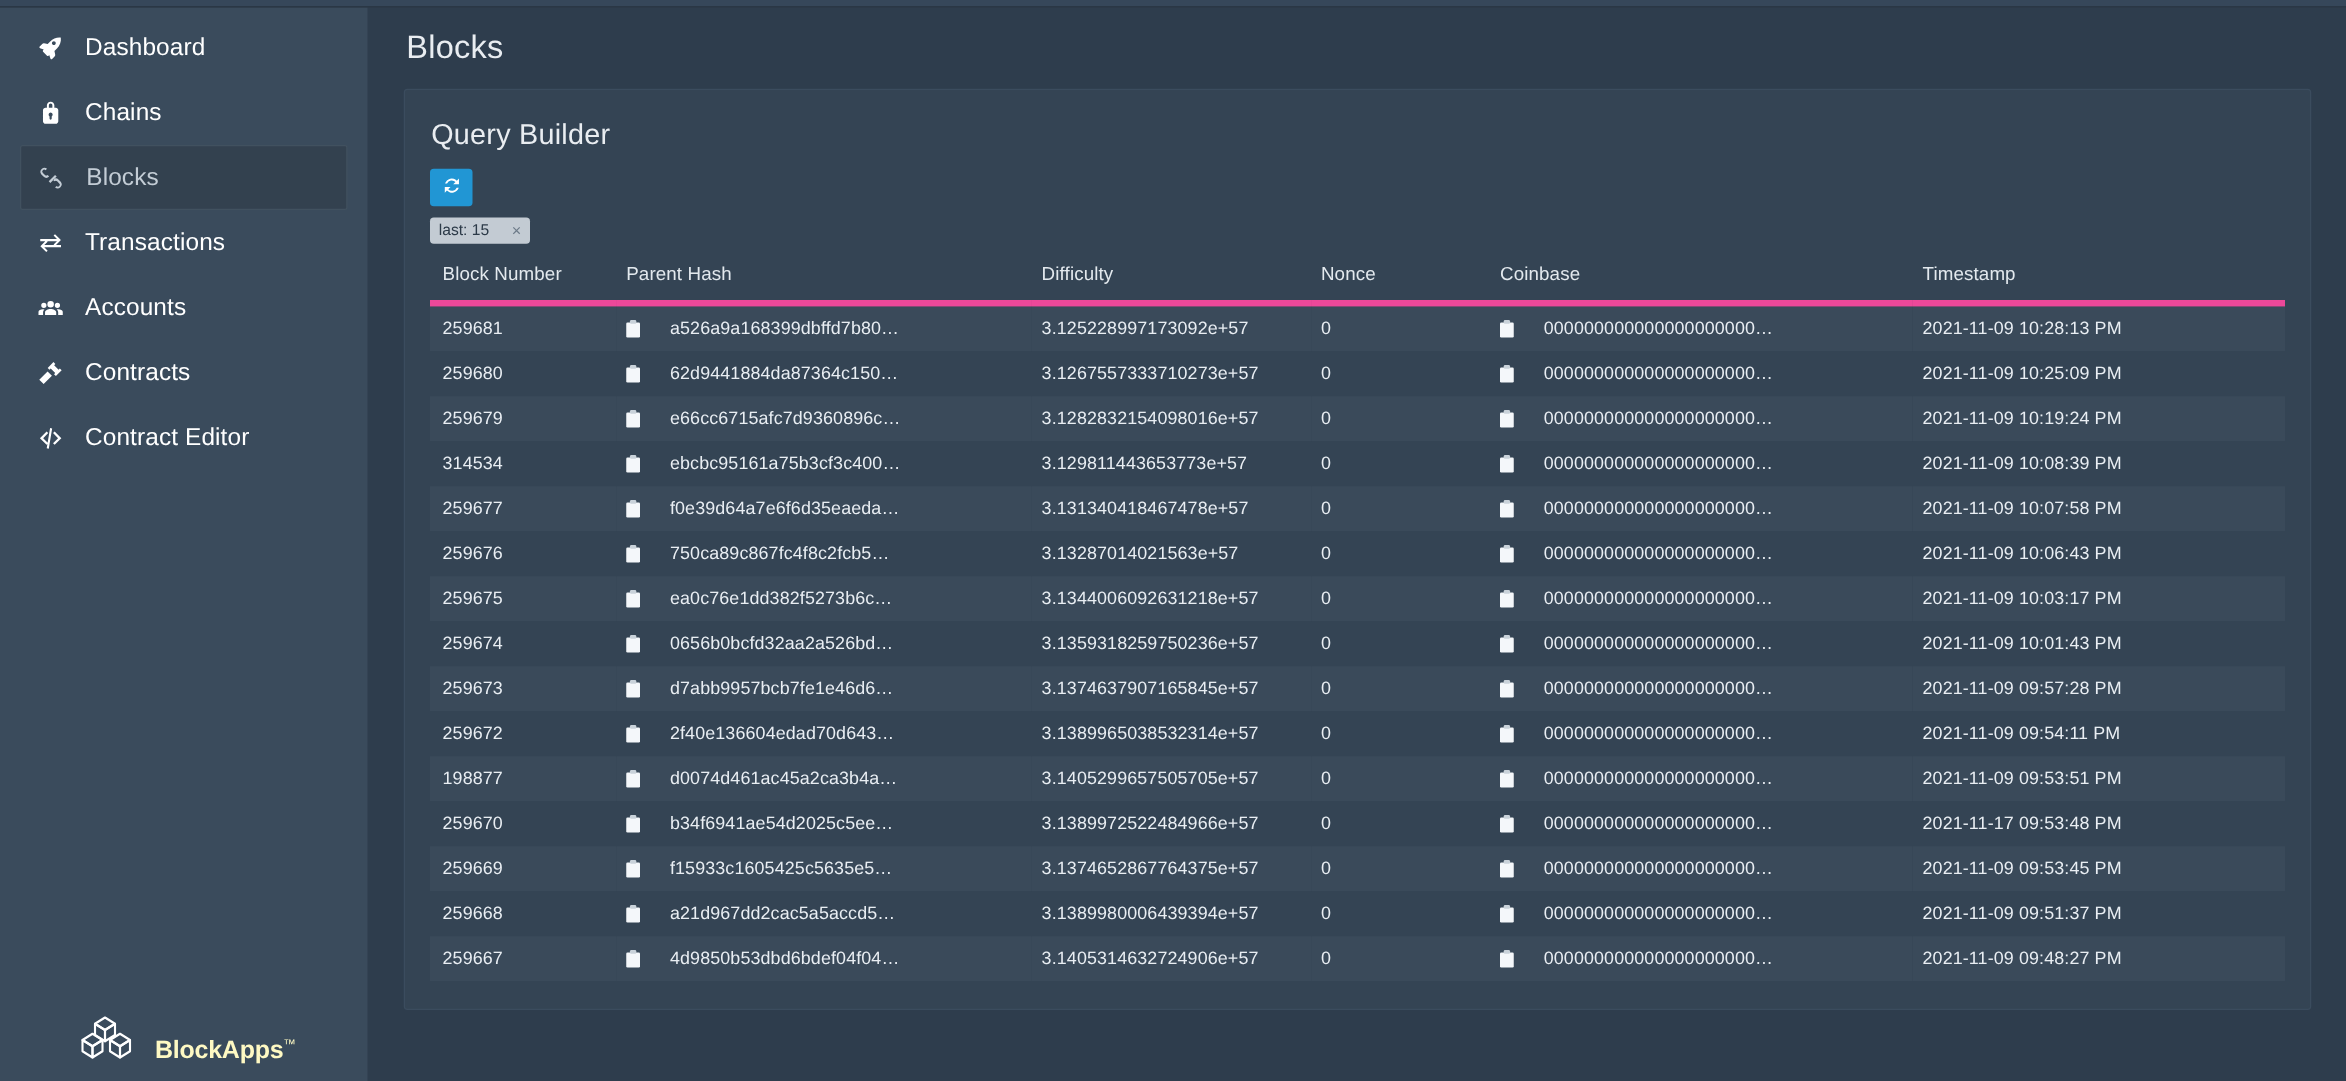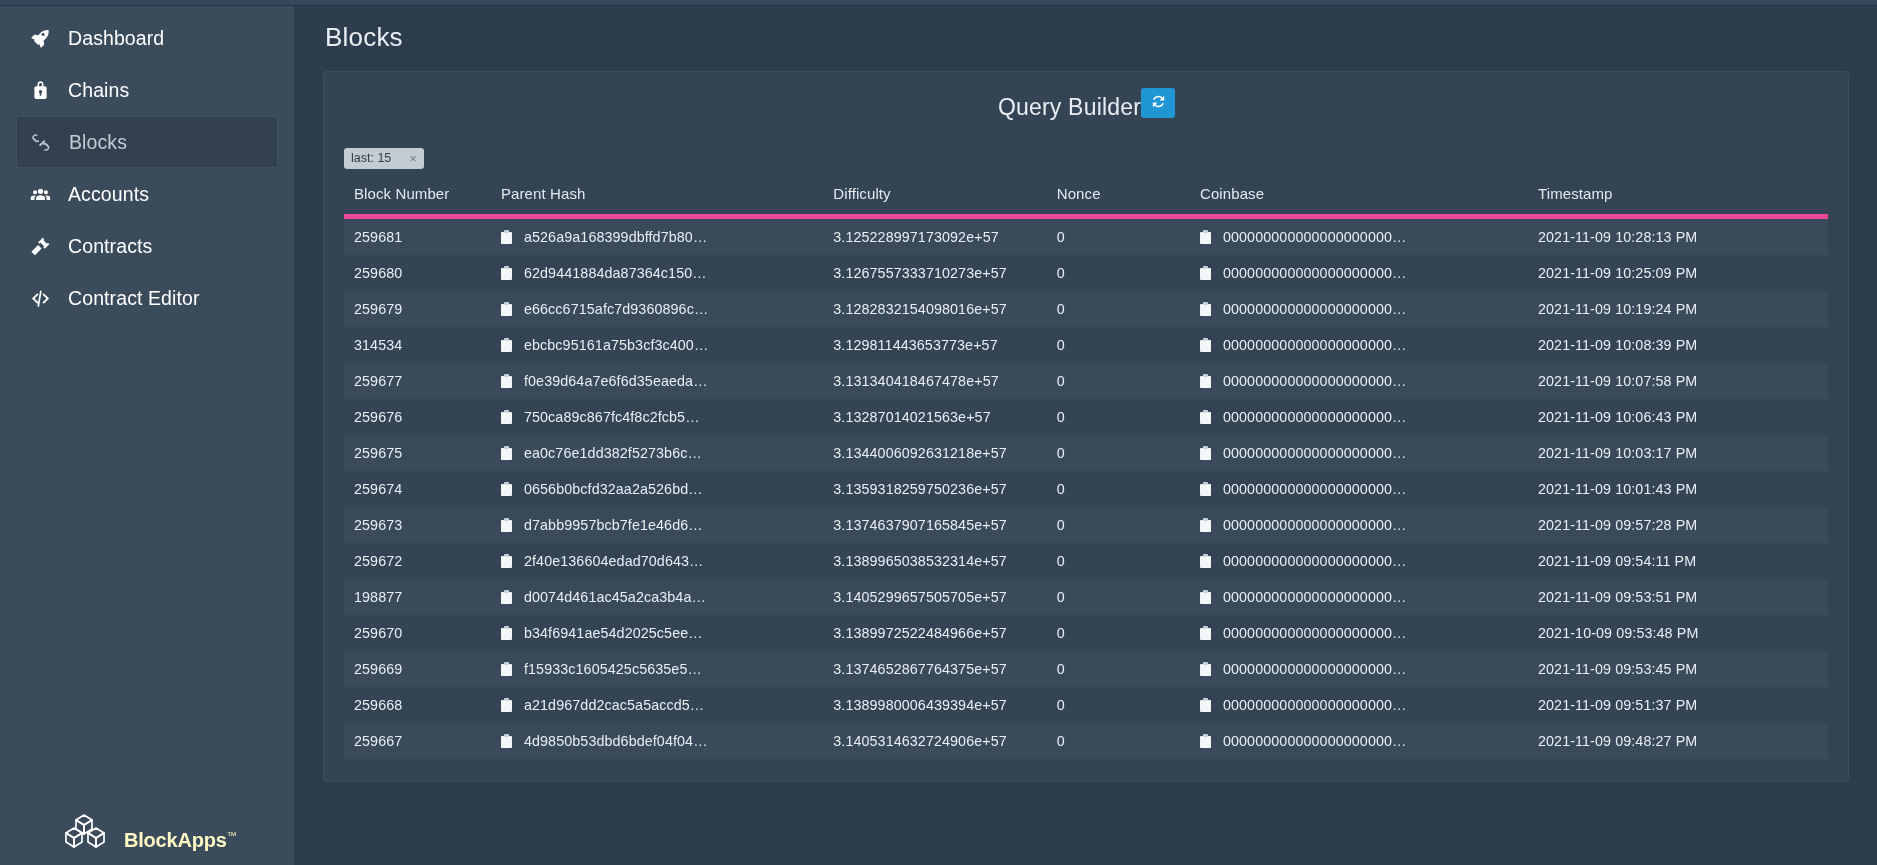--- a/index.html
+++ b/index.html
@@ -100,21 +100,22 @@
   .panel {
     background: #344454;
     border: 1px solid #3b4c5e;
     border-radius: 3px;
     padding: 20px 20px 22px 20px;
     position: relative;
   }
   .panel-head {
     display: flex;
     align-items: flex-start;
-    justify-content: center;
+    justify-content: space-between;
+    flex-direction: column;
   }
   .panel-title {
     color: #e9edf1;
     font-size: 23px;
     font-weight: normal;
     margin: 2px 0 18px 1px;
     letter-spacing: .2px;
   }
   .refresh-btn {
     width: 34px; height: 30px;
@@ -232,21 +233,21 @@
   }
   table.blocks tbody tr:nth-child(odd) { background: #3a4a5a; }
   table.blocks tbody tr:nth-child(even) { background: #344454; }
   .col-bn   { width: 130px; }
   .col-ph   { width: 290px; }
   .col-diff { width: 195px; }
   .col-non  { width: 125px; }
   .col-cb   { width: 295px; }
   .col-ts   { width: 260px; }
   .cellpad-bn { padding-left: 10px !important; }
-  .hashcell { display: flex; align-items: center; gap: 12px; }
+  .hashcell { display: flex; align-items: center; gap: 24px; }
   .clip {
     width: 11px; height: 14px;
     min-width: 11px;
     position: relative;
     display: inline-block;
     cursor: pointer;
   }
   .clip .body {
     position: absolute;
     left: 0; top: 2px;
@@ -299,20 +300,28 @@
 
       <div class="nav-item active">
         <span class="nico">
           <svg class="ico-svg" viewBox="0 0 24 24">
               <path d="M7.6 3.4a3.7 3.7 0 0 0-5.2 5.2l1.9 1.9a3.7 3.7 0 0 0 5.2 0l-1.4-1.4a1.7 1.7 0 0 1-2.4 0L3.8 7.2a1.7 1.7 0 1 1 2.4-2.4l1.4-1.4zM14.9 20.6a3.7 3.7 0 0 0 5.2-5.2l-1.9-1.9a3.7 3.7 0 0 0-5.2 0l1.4 1.4a1.7 1.7 0 0 1 2.4 0l1.9 1.9a1.7 1.7 0 1 1-2.4 2.4l-1.4 1.4zM9.1 14.9l5.8-5.8 1.5 1.5-5.8 5.8z"></path>
             </svg>
         </span>
         <span class="nlabel">Blocks</span>
       </div>
 
+      <div class="nav-item">
+        <span class="nico">
+          <svg class="ico-svg" viewBox="0 0 24 24">
+              <path d="M2.5 8.2h15.3l-3.1-3.1L16 3.8l5.4 5.4-5.4 5.4-1.3-1.3 3.1-3.1H2.5zM21.5 15.8H6.2l3.1 3.1-1.3 1.3-5.4-5.4 5.4-5.4 1.3 1.3-3.1 3.1h15.3z"></path>
+            </svg>
+        </span>
+        <span class="nlabel">Transactions</span>
+      </div>
 
       <div class="nav-item">
         <span class="nico">
           <svg class="ico-svg" viewBox="0 0 24 24">
               <path d="M12 11.4a3 3 0 1 0 0-6 3 3 0 0 0 0 6zm-6.2.4a2.4 2.4 0 1 0 0-4.8 2.4 2.4 0 0 0 0 4.8zm12.4 0a2.4 2.4 0 1 0 0-4.8 2.4 2.4 0 0 0 0 4.8zM12 12.8c-2.6 0-5.1 1.3-5.1 2.9v2.5h10.2v-2.5c0-1.6-2.5-2.9-5.1-2.9zM4.9 13.1c-2 0-4 1-4 2.3v2.8h4.2v-2.5c0-.9.5-1.8 1.4-2.4a6 6 0 0 0-1.6-.2zm14.2 0c-.6 0-1.1.1-1.6.2.9.6 1.4 1.5 1.4 2.4v2.5h4.2v-2.8c0-1.3-2-2.3-4-2.3z"></path>
             </svg>
         </span>
         <span class="nlabel">Accounts</span>
       </div>
 
@@ -680,21 +689,21 @@
                 <td>0</td>
                 <td>
                   <div class="hashcell">
                     <span class="clip">
                       <span class="body"></span>
                       <span class="tab"></span>
                     </span>
                     <span class="trunc">000000000000000000000…</span>
                   </div>
                 </td>
-                <td>2021-10-09 09:53:48 PM</td>
+                <td>2021-11-17 09:53:48 PM</td>
               </tr>
               <tr>
                 <td class="cellpad-bn">259669</td>
                 <td>
                   <div class="hashcell">
                     <span class="clip">
                       <span class="body"></span>
                       <span class="tab"></span>
                     </span>
                     <span class="trunc">f15933c1605425c5635e5…</span>

